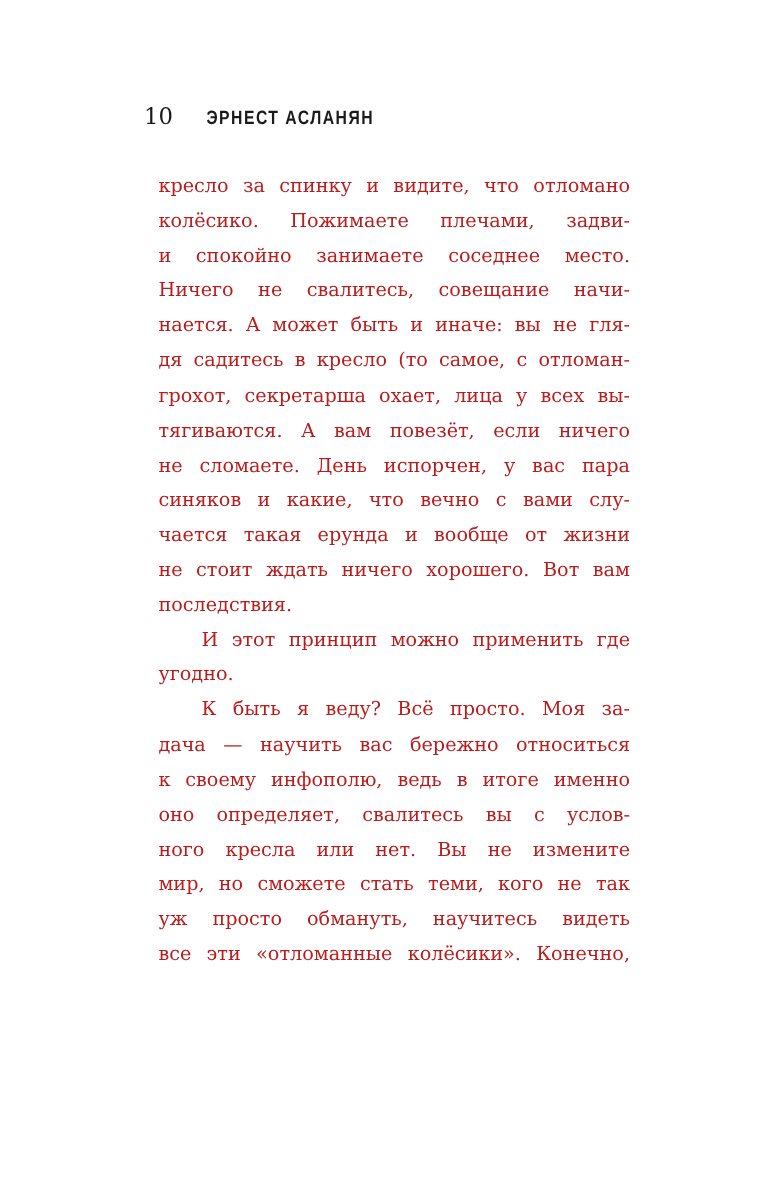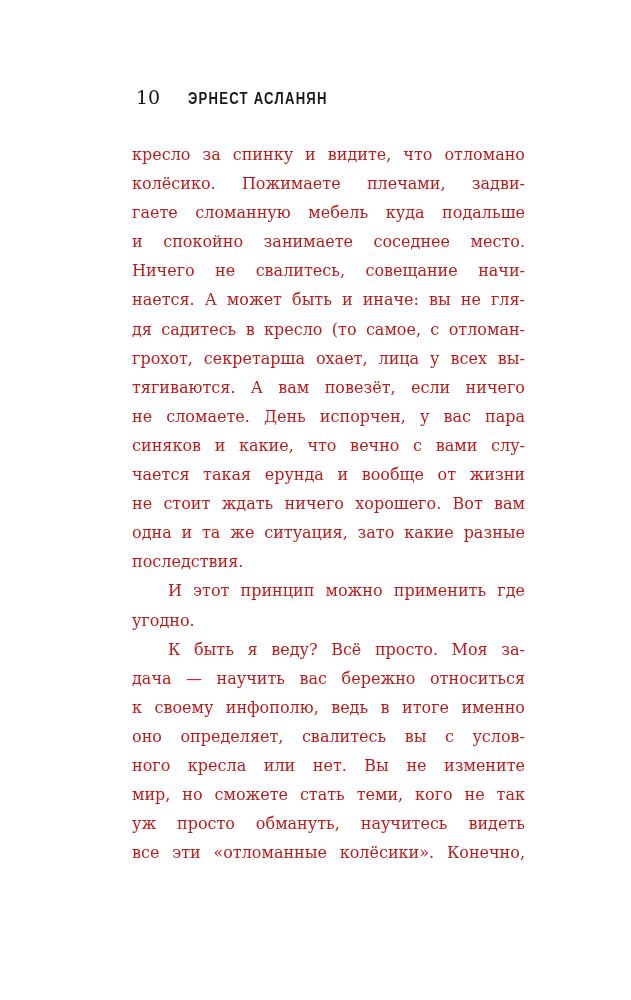--- a/index.html
+++ b/index.html
@@ -14,21 +14,21 @@
       overflow: hidden;
     }
     .page {
       position: absolute;
       left: 0; top: 0;
       width: 631px; height: 1000px;
       background: #ffffff;
     }
     .running-head {
       position: absolute;
-      left: 136px;
+      left: 120px;
       top: 86px;
       height: 28px;
       display: flex;
       align-items: baseline;
       color: #1a1a1a;
     }
     .page-number {
       font-family: "DejaVu Serif", serif;
       font-size: 19px;
       width: 52px;
@@ -73,32 +73,30 @@
   <div class="running-head">
     <span class="page-number">10</span>
     <span class="author-name">ЭРНЕСТ АСЛАНЯН</span>
   </div>
 
   <div class="body-text">
 
     <div>
       <span class="line">кресло за спинку и видите, что отломано</span>
       <span class="line">колёсико. Пожимаете плечами, задви-</span>
-      <span class="line">гаете сломанную мебель куда подальше</span>
       <span class="line">и спокойно занимаете соседнее место.</span>
       <span class="line">Ничего не свалитесь, совещание начи-</span>
       <span class="line">нается. А может быть и иначе: вы не гля-</span>
       <span class="line">дя садитесь в кресло (то самое, с отломан-</span>
       <span class="line">грохот, секретарша охает, лица у всех вы-</span>
       <span class="line">тягиваются. А вам повезёт, если ничего</span>
       <span class="line">не сломаете. День испорчен, у вас пара</span>
       <span class="line">синяков и какие, что вечно с вами слу-</span>
       <span class="line">чается такая ерунда и вообще от жизни</span>
       <span class="line">не стоит ждать ничего хорошего. Вот вам</span>
-      <span class="line">одна и та же ситуация, зато какие разные</span>
       <span class="line last">последствия.</span>
     </div>
 
     <div>
       <span class="line indent">И этот принцип можно применить где</span>
       <span class="line last">угодно.</span>
     </div>
 
     <div>
       <span class="line indent">К быть я веду? Всё просто. Моя за-</span>

